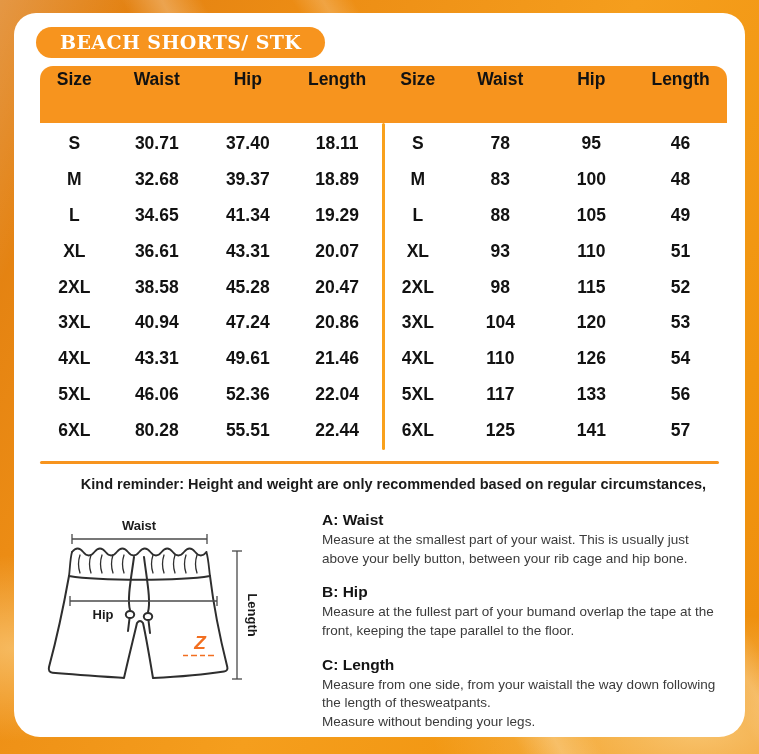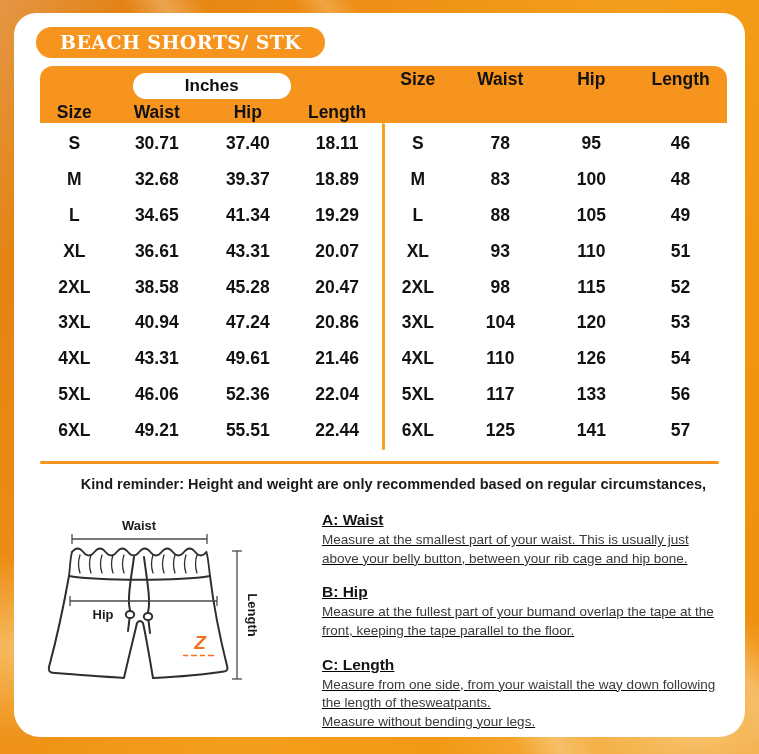--- a/index.html
+++ b/index.html
@@ -56,36 +56,35 @@
     background:#f9a11c; border-radius:2px;
   }
   .h-divider { margin:13px 26px 0 26px; height:3px; background:#f7941e; border-radius:2px; }
   .reminder {
     margin-top:10px; text-align:center; font-weight:700; font-size:14.5px;
     line-height:1.45; color:#1b1b1b;padding-left:28px;
   }
   .bottom { display:flex; margin-top:14px; padding:0 24px 0 26px; }
   .diagram { width:274px; height:202px; flex:none; }
   .guide { margin-left:8px; width:396px; padding-top:2px; }
-  .guide-block { margin-bottom:15px;text-decoration:underline; }
+  .guide-block { margin-bottom:15px; }
   .guide-heading { font-size:15.5px; font-weight:700; color:#141414; margin-bottom:2px; }
   .guide-body { font-size:13.5px; color:#3b3b3b; line-height:1.38; white-space:pre-line; }
   svg text { font-family:"Liberation Sans", sans-serif; }
 </style>
 </head>
 <body>
 
 <div class="card">
 
   <div class="title-badge">BEACH SHORTS/ STK</div>
 
   <div class="table-wrap">
     <div class="table-head">
       <div class="head-half">
-        <div class="unit-pill">Inches</div>
         <div class="col-row">
             <div class="th">Size</div>
             <div class="th">Waist</div>
             <div class="th">Hip</div>
             <div class="th">Length</div>
           </div>
       </div>
       <div class="head-half">
         <div class="col-row">
             <div class="th">Size</div>
@@ -140,21 +139,21 @@
             <div class="td">21.46</div>
           </div>
           <div class="tr">
             <div class="td">5XL</div>
             <div class="td">46.06</div>
             <div class="td">52.36</div>
             <div class="td">22.04</div>
           </div>
           <div class="tr">
             <div class="td">6XL</div>
-            <div class="td">49.21</div>
+            <div class="td">80.28</div>
             <div class="td">55.51</div>
             <div class="td">22.44</div>
           </div>
         </div>
       <div class="body-half">
           <div class="tr">
             <div class="td">S</div>
             <div class="td">78</div>
             <div class="td">95</div>
             <div class="td">46</div>

